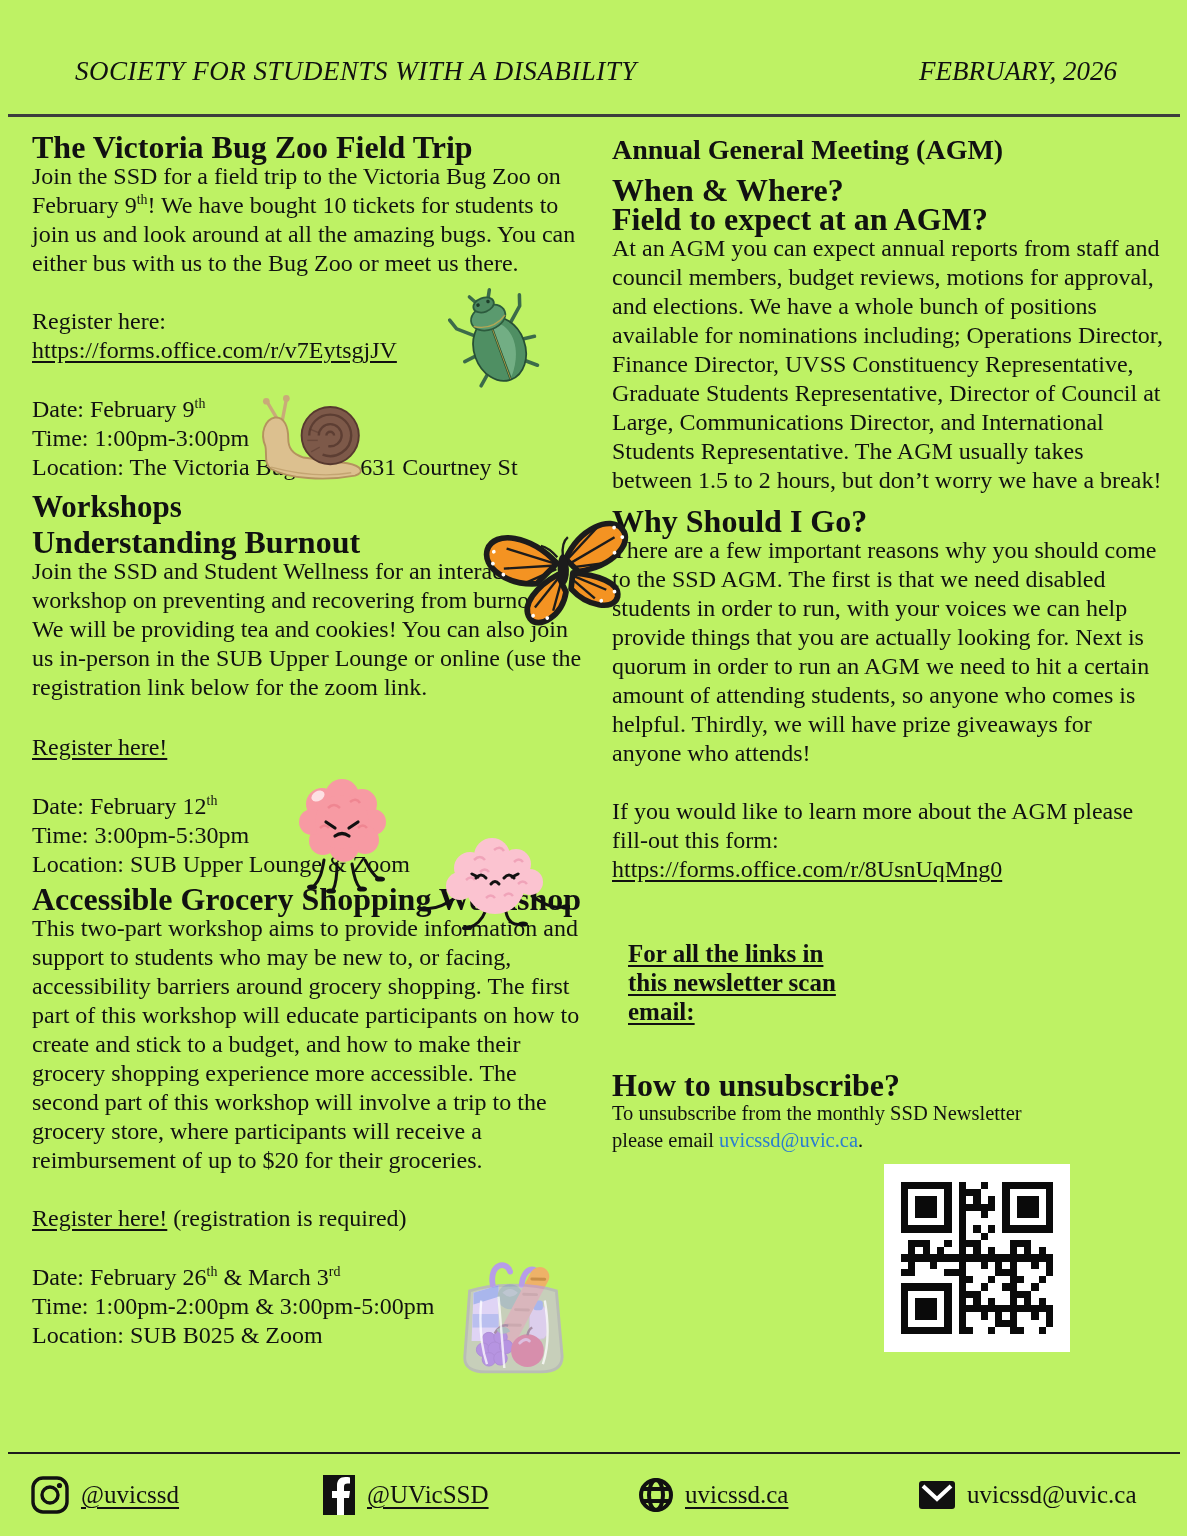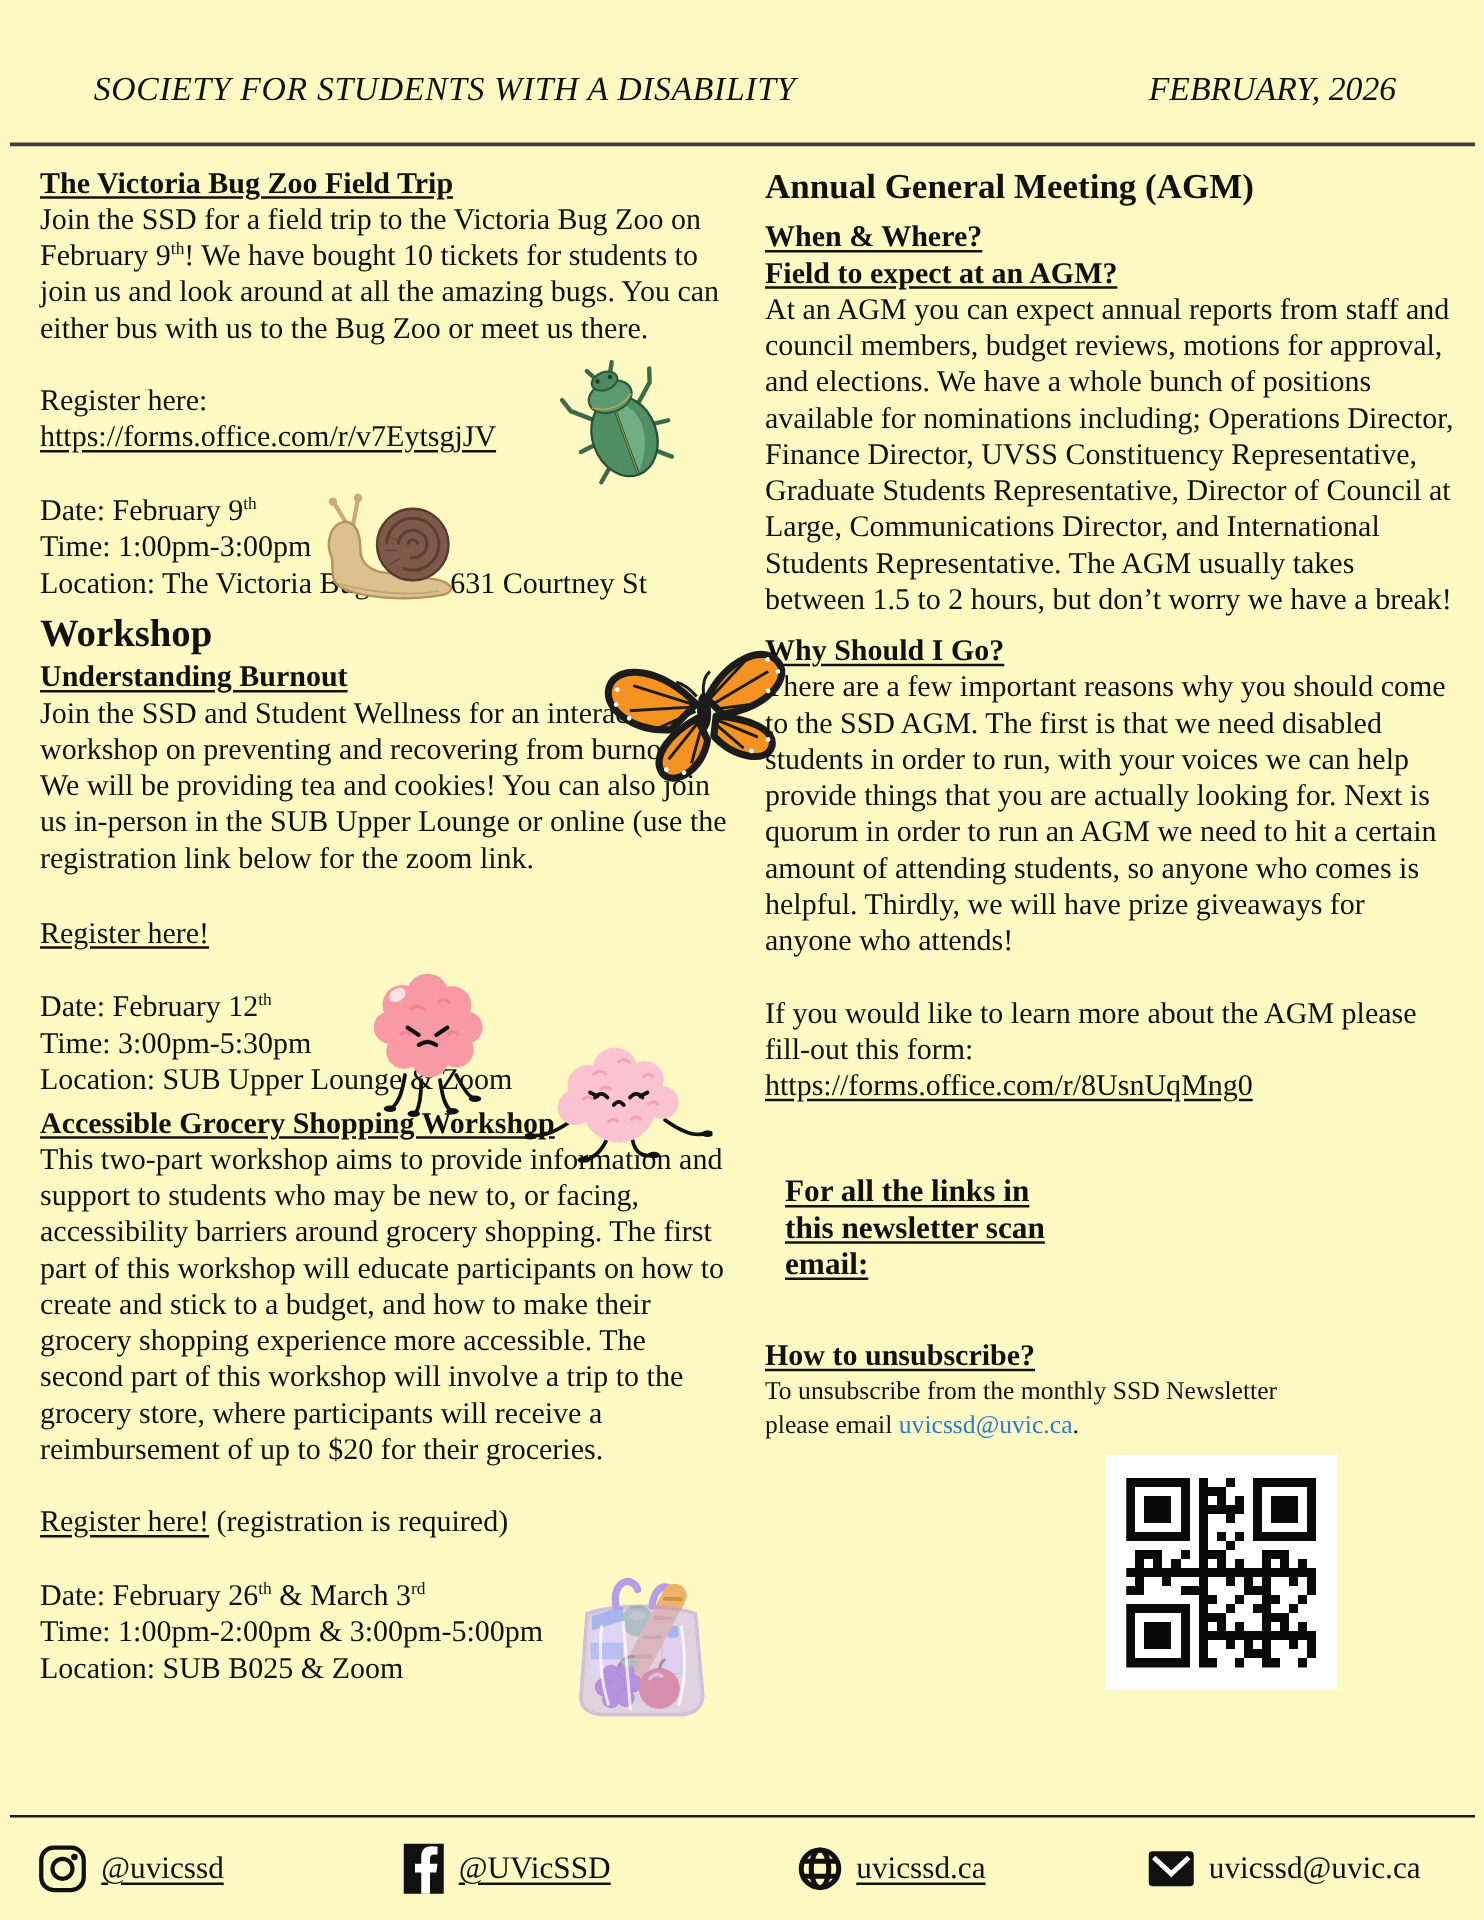--- a/index.html
+++ b/index.html
@@ -1,36 +1,36 @@
 <!DOCTYPE html>
 <html><head>
 <meta charset="utf-8">
 <style>
   html,body{margin:0;padding:0;}
   .page{
     position:relative;
     width:1187px;height:1536px;
-    background:#fef9c3;
+    background:#bef264;
     font-family:"Liberation Serif", serif;
     color:#111;
     overflow:hidden;
   }
   
   .hdr-title{position:absolute;left:75px;top:56px;font-size:27px;font-style:italic;letter-spacing:.5px;}
   .hdr-date{position:absolute;right:70px;top:56px;font-size:27px;font-style:italic;}
   .rule-top{position:absolute;left:8px;right:7px;top:114px;height:3px;background:#3d3d3d;}
   .rule-bottom{position:absolute;left:8px;right:7px;top:1452px;height:2px;background:#1d1d1d;}
 
   
   .col{position:absolute;font-size:24px;line-height:29px;}
   .col-left{left:32px;top:133px;width:552px;}
   .col-right{left:612px;top:128px;width:552px;}
   p{margin:0;}
   h1,h2,h3{margin:0;font-weight:bold;}
-  h3.sect{font-size:24px;line-height:29px;text-decoration:underline;text-decoration-thickness:2px;text-underline-offset:3px;}
+  h3.sect{font-size:32px;line-height:29px;text-decoration-thickness:2px;text-underline-offset:3px;}
   h2.big{font-size:31px;line-height:42px;}
   h1.agm{font-size:28px;line-height:44px;}
   .sup{font-size:.58em;vertical-align:super;line-height:0;}
   .u{text-decoration:underline;text-underline-offset:3px;}
   a{color:inherit;text-decoration:none;}
   a.u{text-decoration:underline;text-underline-offset:3px;}
   .blue{color:#2b7cd0;}
   .small{font-size:20.5px;line-height:27px;}
   .mt29{margin-top:29px;} .mt30{margin-top:30px;} .mt31{margin-top:31px;}
   .mt12{margin-top:12px;} .mt6{margin-top:6px;} .mt4{margin-top:4px;}
@@ -60,21 +60,21 @@
     <h3 class="sect">The Victoria Bug Zoo Field Trip</h3>
     <p><span>Join the SSD for a field trip to the Victoria Bug Zoo on February 9</span><span class="sup">th</span><span>! We have bought 10 tickets for students to join us and look around at all the amazing bugs. You can either bus with us to the Bug Zoo or meet us there.</span></p>
 
     <p class="mt29">Register here:</p>
     <p><a class="u">https://forms.office.com/r/v7EytsgjJV</a></p>
 
     <p class="mt30"><span>Date: February 9</span><span class="sup">th</span></p>
     <p>Time: 1:00pm-3:00pm</p>
     <p>Location: The Victoria Bug Zoo - 631 Courtney St</p>
 
-    <h2 class="big mt4">Workshop</h2>
+    <h2 class="big mt4">Workshops</h2>
 
     <h3 class="sect">Understanding Burnout</h3>
     <p>Join the SSD and Student Wellness for an interactive workshop on preventing and recovering from burnout. We will be providing tea and cookies! You can also join us in-person in the SUB Upper Lounge or online (use the registration link below for the zoom link.</p>
 
     <p class="mt31"><a class="u">Register here!</a></p>
 
     <p class="mt30"><span>Date: February 12</span><span class="sup">th</span></p>
     <p>Time: 3:00pm-5:30pm</p>
     <p>Location: SUB Upper Lounge &amp; Zoom</p>
 

